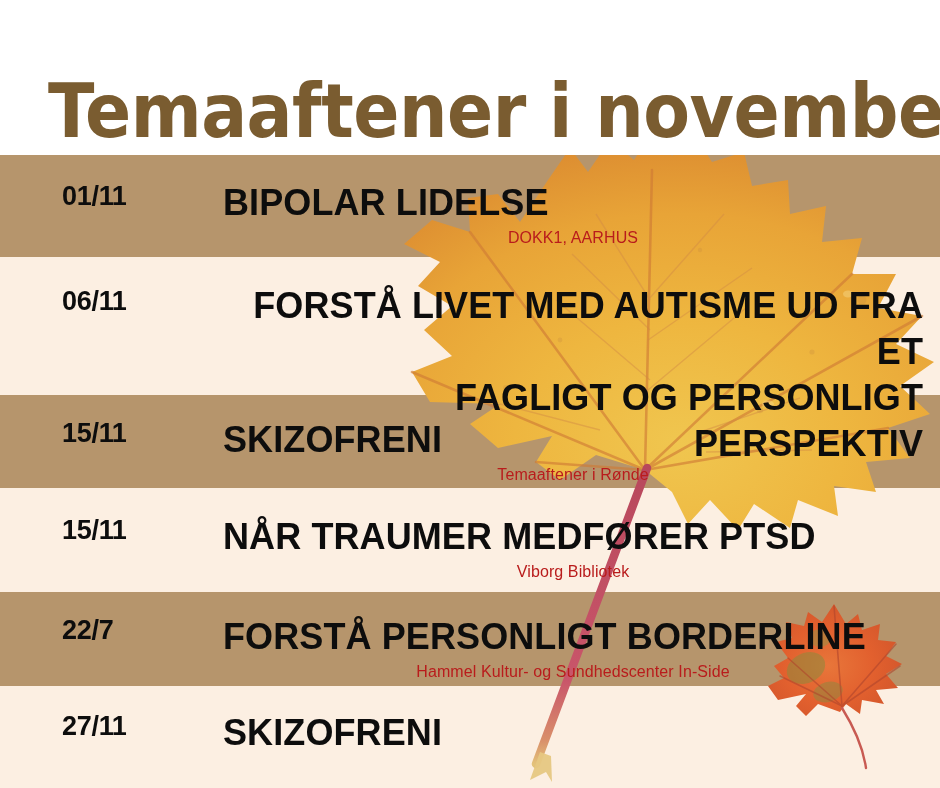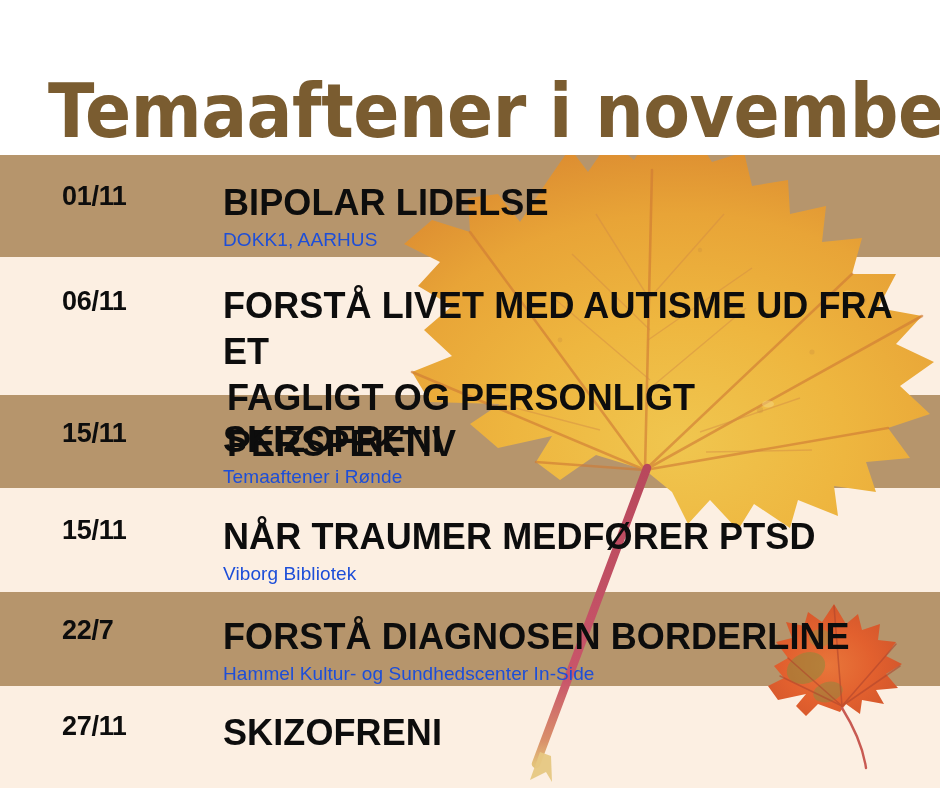--- a/index.html
+++ b/index.html
@@ -95,30 +95,32 @@
   .row-title {
     font-size: 36px;
     font-weight: 700;
     color: #0d0d0d;
     letter-spacing: 0.1px;
     line-height: 1.28;
     white-space: nowrap;
   }
   .row-title.wrapline {
     white-space: normal;
+    text-align: right;
   }
   .row-title .l2 { display: block; padding-left: 4px; }
   .row-loc {
-    font-size: 19px;
+    font-size: 16px;
     font-weight: 400;
-    color: #1d4ed8;
+    color: #b91c1c;
     letter-spacing: 0.1px;
     line-height: 1.3;
     margin-top: 2px;
     white-space: nowrap;
+    text-align: center;
   }
 </style>
 </head>
 <body>
 
 <div id="poster">
 
   <svg class="leaf-layer" viewBox="0 0 940 788" width="940" height="788" aria-hidden="true">
     <defs>
       <radialGradient id="bigLeafGrad" cx="0.52" cy="0.78" r="0.82">
@@ -259,21 +261,21 @@
       <div class="row-date" style="top:27px;">15/11</div>
       <div class="row-body" style="top:26px;">
         <div class="row-title">NÅR TRAUMER MEDFØRER PTSD</div>
         <div class="row-loc">Viborg Bibliotek</div>
       </div>
     </div>
 
     <div class="row" style="top:437px; height:94px;">
       <div class="row-date" style="top:23px;">22/7</div>
       <div class="row-body" style="top:22px;">
-        <div class="row-title">FORSTÅ DIAGNOSEN BORDERLINE</div>
+        <div class="row-title">FORSTÅ PERSONLIGT BORDERLINE</div>
         <div class="row-loc">Hammel Kultur- og Sundhedscenter In-Side</div>
       </div>
     </div>
 
     <div class="row" style="top:531px; height:102px;">
       <div class="row-date" style="top:25px;">27/11</div>
       <div class="row-body" style="top:24px;">
         <div class="row-title">SKIZOFRENI</div>
       </div>
     </div>

